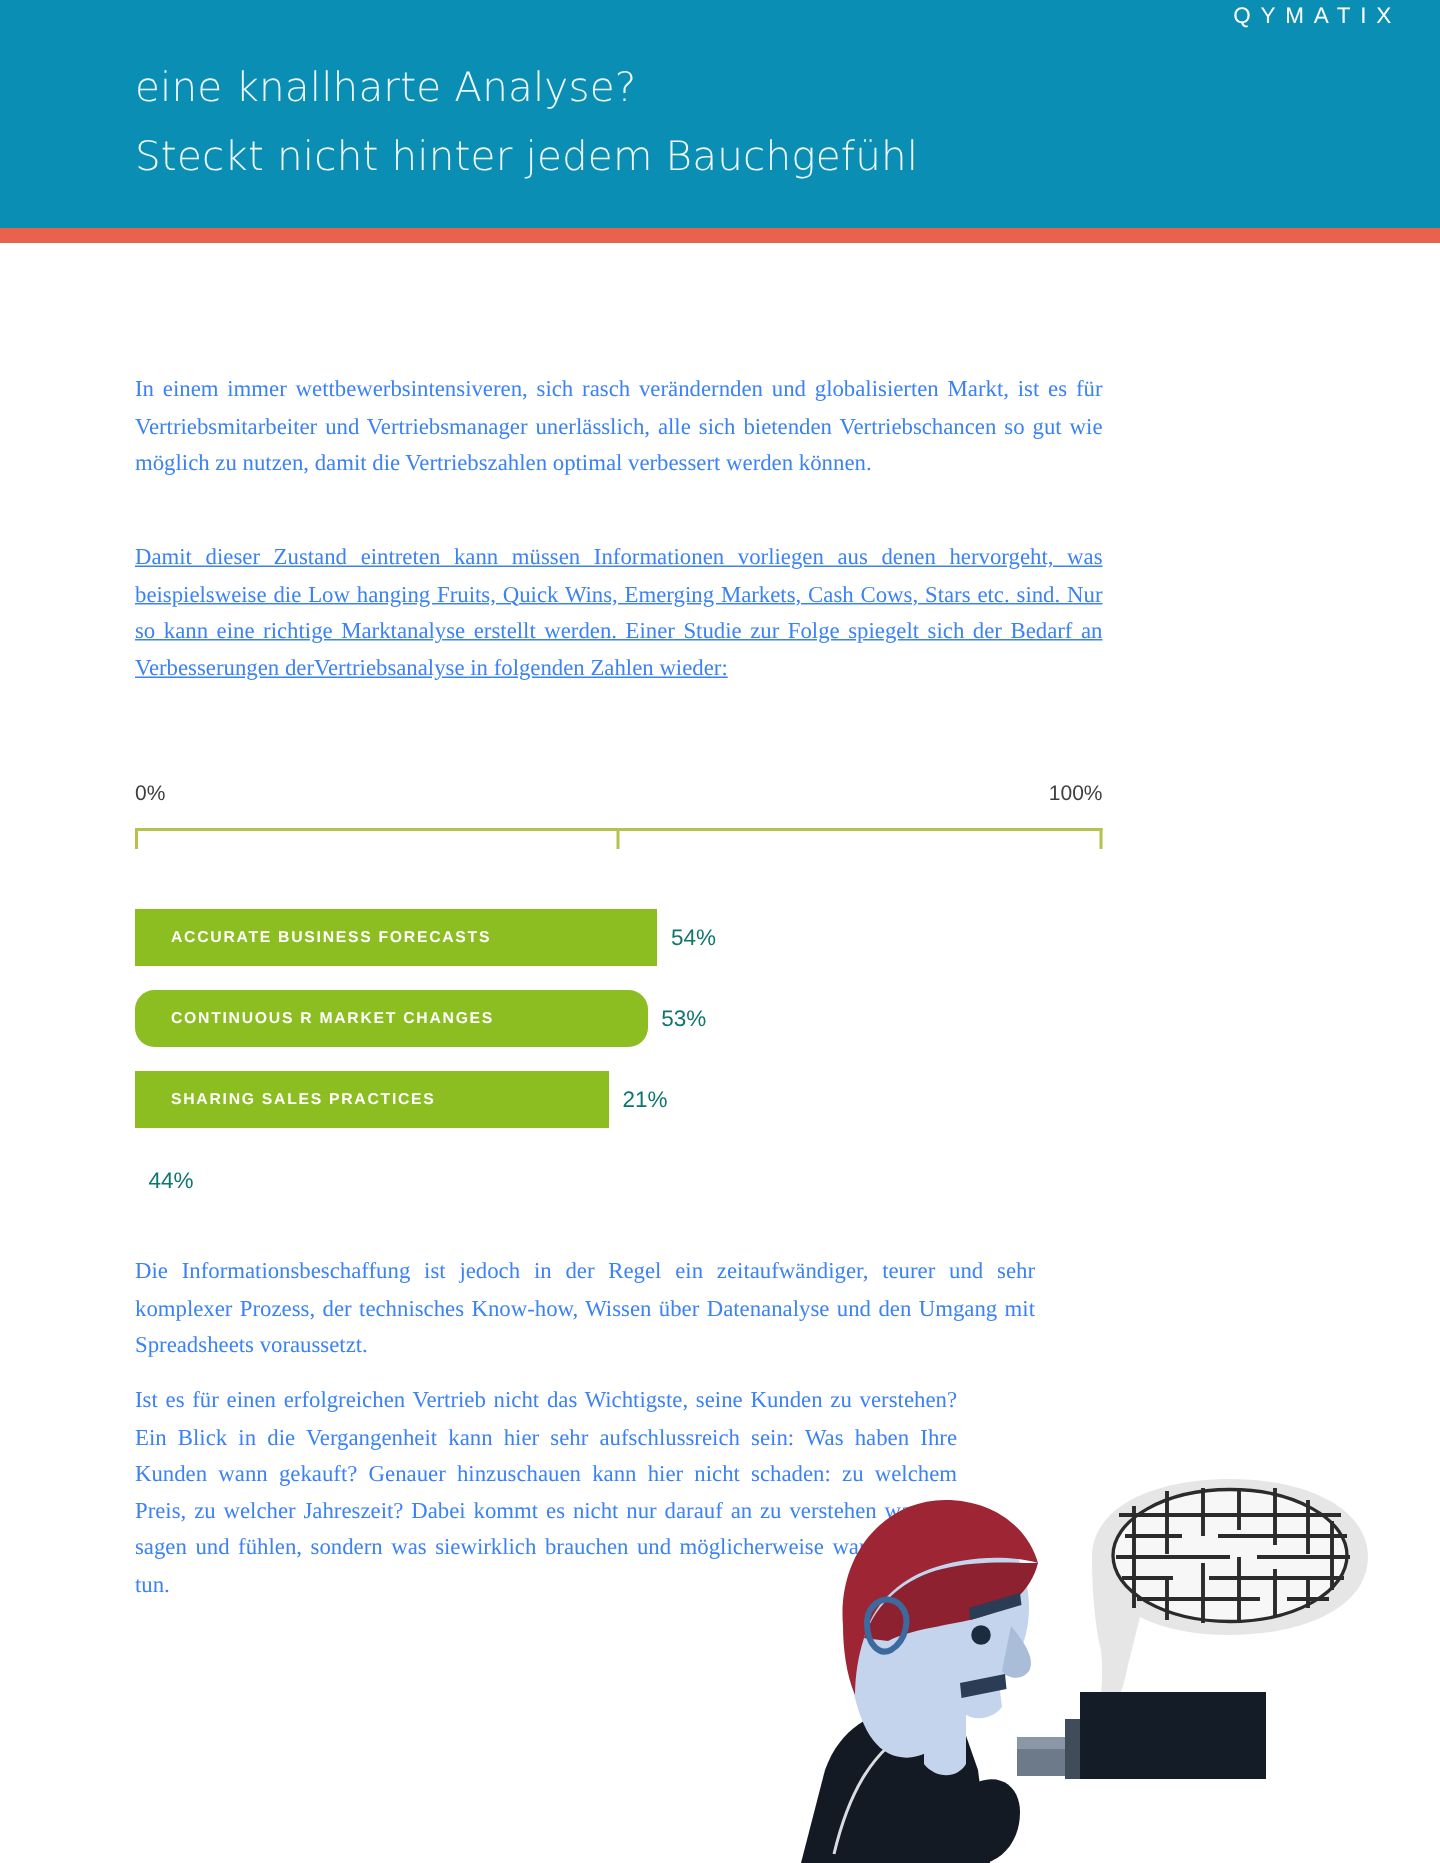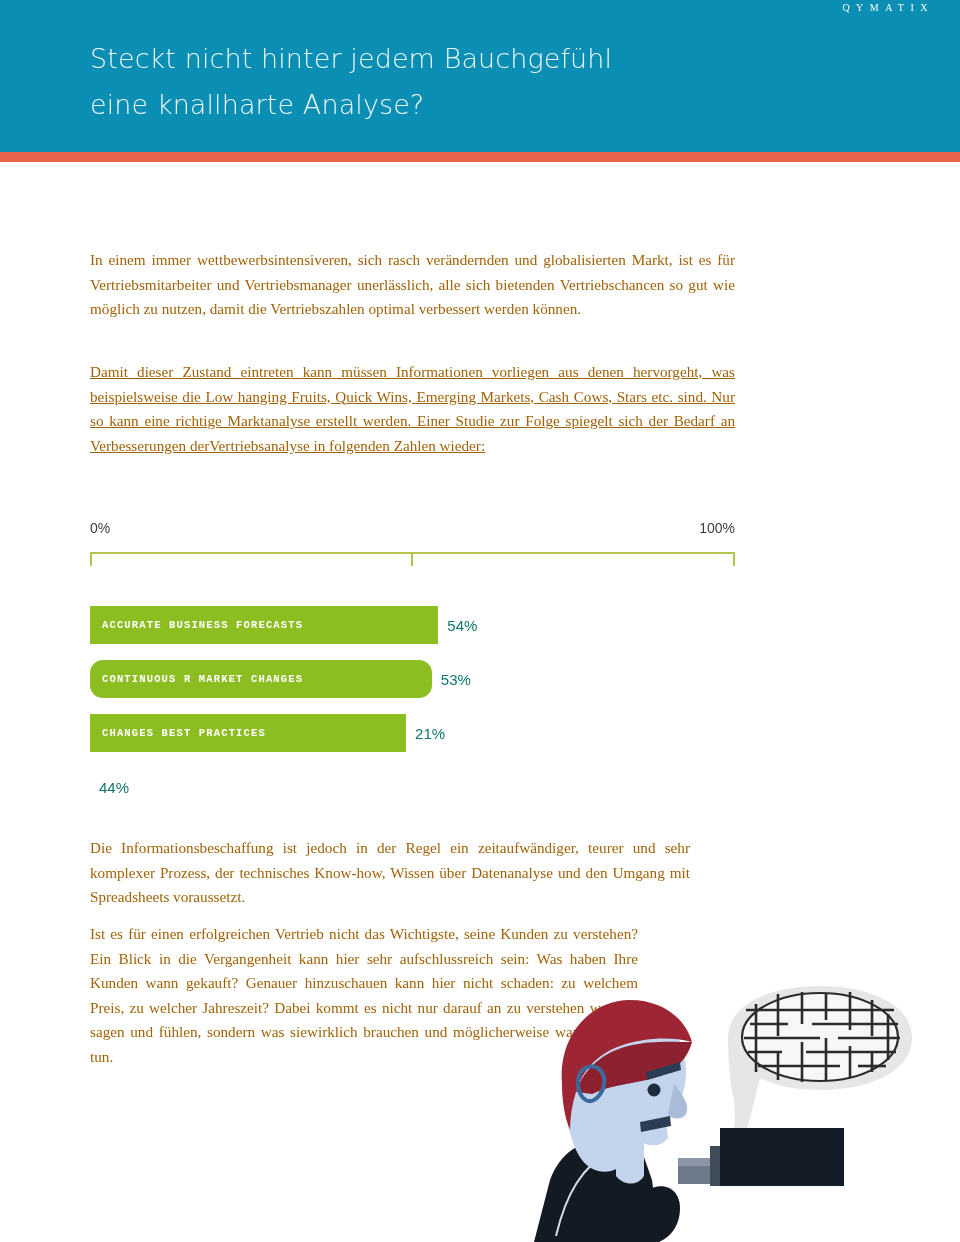--- a/index.html
+++ b/index.html
@@ -29,24 +29,24 @@
   .header-rule {
     position: absolute;
     left: 0; top: 152px;
     width: 960px; height: 10px;
     background: #e9624c;
   }
   .brand-logo {
     position: absolute;
     right: 26px; top: 2px;
     color: #ffffff;
-    font-size: 10px;
+    font-size: 15px;
     font-weight: 400;
     letter-spacing: 6.5px;
-    font-family: Liberation Serif, serif;
+    font-family: Liberation Sans, sans-serif;
     white-space: nowrap;
   }
   .headline {
     position: absolute;
     left: 90px; top: 36px;
     width: 640px;
     color: #eef7fa;
     font-size: 27px;
     font-weight: 300;
     line-height: 46px;
@@ -55,21 +55,21 @@
   }
   .headline .hl-line { display: block; }
 
   
   .body-col {
     position: absolute;
     left: 90px;
     width: 645px;
   }
   .para {
-    color: #a16207;
+    color: #3b82f6;
     font-size: 15.2px;
     line-height: 24.6px;
     text-align: justify;
     font-family: "Liberation Serif", "DejaVu Serif", serif;
   }
   #para-1 { top: 248px; }
   #para-2 { top: 360px; text-decoration: underline; }
   #para-3 { top: 836px; width: 600px; }
   #para-4 { top: 922px; width: 548px; }
 
@@ -132,23 +132,23 @@
     background: #8cbe22;
     display: flex;
     align-items: center;
     flex: 0 0 auto;
   }
   .bar-label {
     color: #ffffff;
     font-size: 10.5px;
     letter-spacing: 1.15px;
     font-weight: 700;
-    padding-left: 12px;
+    padding-left: 24px;
     white-space: nowrap;
-    font-family: Liberation Mono, monospace;
+    font-family: Liberation Sans, sans-serif;
   }
   .bar-value {
     color: #0f766e;
     font-size: 15px;
     margin-left: 9px;
     white-space: nowrap;
     font-family: "Liberation Sans", sans-serif;
   }
 
   
@@ -163,22 +163,22 @@
 <body>
 
 <div id="page">
 
   <div class="header-band"></div>
   <div class="header-rule"></div>
 
   <div class="brand-logo">QYMATIX</div>
 
   <div class="headline">
+    <span class="hl-line">eine knallharte Analyse?</span>
     <span class="hl-line">Steckt nicht hinter jedem Bauchgefühl</span>
-    <span class="hl-line">eine knallharte Analyse?</span>
   </div>
 
   <div class="body-col para" id="para-1">In einem immer wettbewerbsintensiveren, sich rasch verändernden und globalisierten Markt, ist es für Vertriebsmitarbeiter und Vertriebsmanager unerlässlich, alle sich bietenden Vertriebschancen so gut wie möglich zu nutzen, damit die Vertriebszahlen optimal verbessert werden können.</div>
 
   <div class="body-col para" id="para-2">Damit dieser Zustand eintreten kann müssen Informationen vorliegen aus denen hervorgeht, was beispielsweise die Low hanging Fruits, Quick Wins, Emerging Markets, Cash Cows, Stars etc. sind. Nur so kann eine richtige Marktanalyse erstellt werden. Einer Studie zur Folge spiegelt sich der Bedarf an Verbesserungen derVertriebsanalyse in folgenden Zahlen wieder:</div>
 
   <div class="chart">
 
     <div class="scale-row">
       <span class="scale-label left">0%</span>
@@ -200,21 +200,21 @@
           <span class="bar-value">54%</span>
         </div>
         <div class="bar-row">
           <div class="bar" style="width: 341.85px; border-radius: 13px;">
             <span class="bar-label">CONTINUOUS R MARKET CHANGES</span>
           </div>
           <span class="bar-value">53%</span>
         </div>
         <div class="bar-row">
           <div class="bar" style="width: 316.05px;">
-            <span class="bar-label">CHANGES BEST PRACTICES</span>
+            <span class="bar-label">SHARING SALES PRACTICES</span>
           </div>
           <span class="bar-value">21%</span>
         </div>
         <div class="bar-row">
           <span class="bar-value">44%</span>
         </div>
       </div>
   </div>
 
   <div class="body-col para" id="para-3">Die Informationsbeschaffung ist jedoch in der Regel ein zeitaufwändiger, teurer und sehr komplexer Prozess, der technisches Know-how, Wissen über Datenanalyse und den Umgang mit Spreadsheets voraussetzt.</div>

